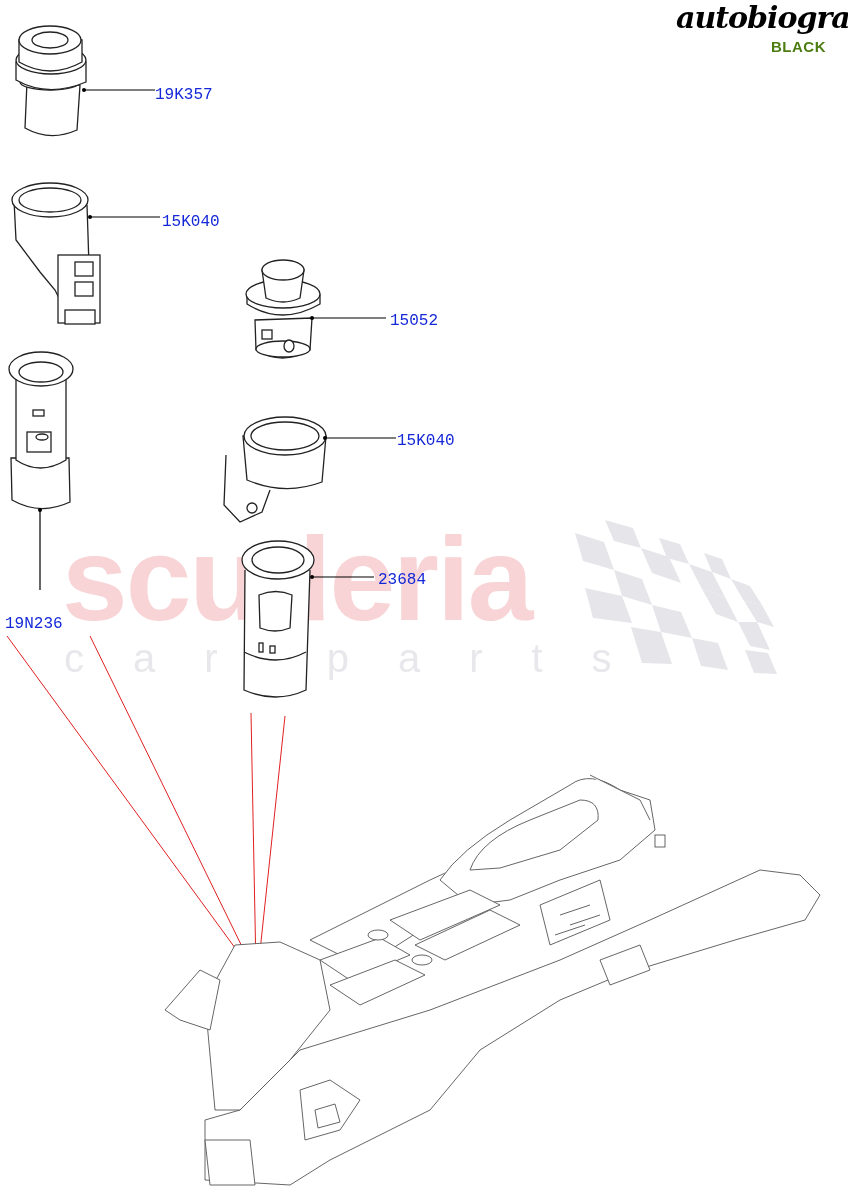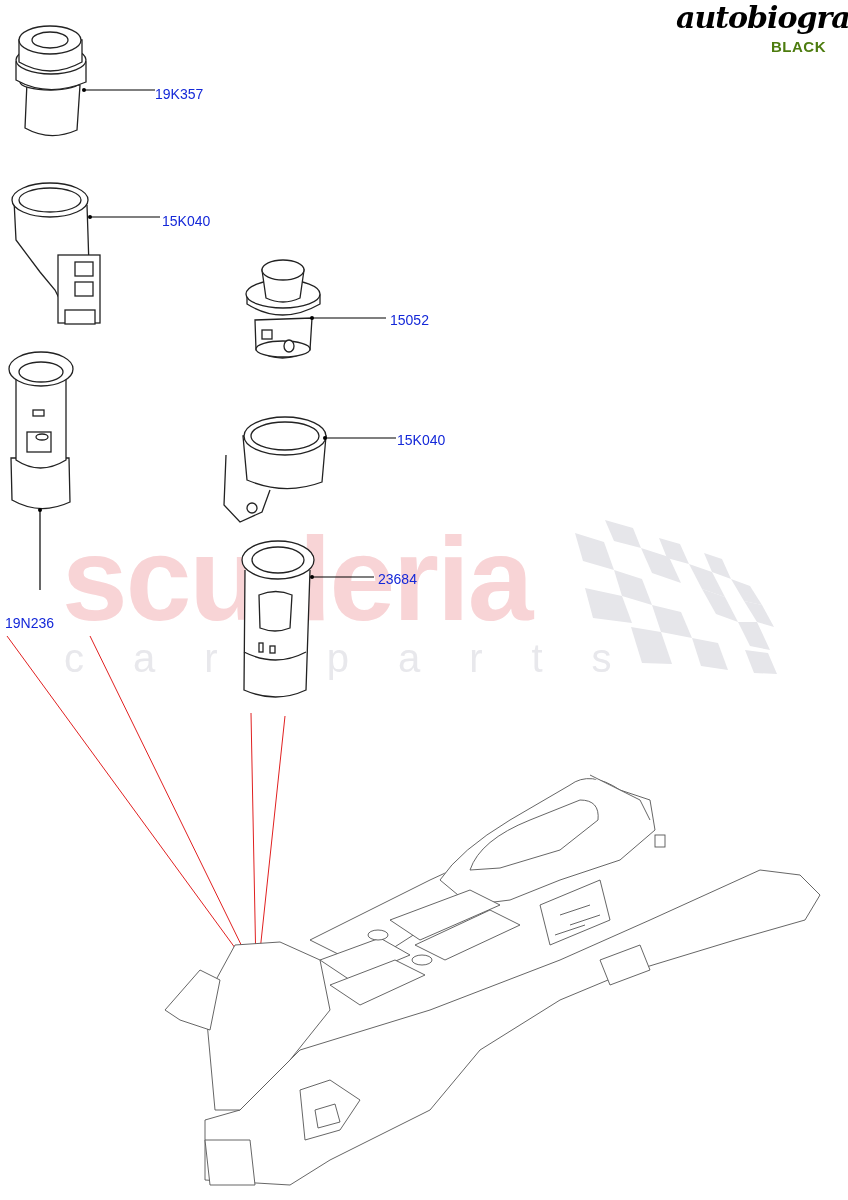--- a/index.html
+++ b/index.html
@@ -2,21 +2,21 @@
 <html><head>
 <meta charset="utf-8">
 <style>
   html, body { margin:0; padding:0; background:#ffffff; }
   body { width:848px; height:1200px; position:relative; overflow:hidden; font-family:"Liberation Sans", sans-serif; }
   .abs { position:absolute; }
   .wm-scuderia { left:62px; top:520px; font-size:118px; font-weight:bold; color:#f8d4d6; letter-spacing:-2px; line-height:1; font-family:"Liberation Sans", sans-serif; }
   .wm-carparts { left:64px; top:638px; font-size:40px; color:#e8e8ec; letter-spacing:49px; line-height:1; font-family:"Liberation Sans", sans-serif;text-align:right; }
   .brand-script { left:676px; top:0px; font-size:30px; font-style:italic; font-weight:bold; color:#000; font-family:"DejaVu Serif", serif; letter-spacing:-1px; }
   .brand-sub { left:755px; top:38px; font-size:15px; font-weight:bold; color:#4d7c0f; letter-spacing:0.5px;margin-left:16px; }
-  .callout { font-size:14px; color:#1428d8; line-height:1; }
+  .callout { font-size:16px; color:#1428d8; line-height:1;font-family:Liberation Mono, monospace; }
   svg { position:absolute; left:0; top:0; }
 </style>
 </head>
 <body>
 
 <div class="abs wm-scuderia">scuderia</div>
 <div class="abs wm-carparts">car parts</div>
 
 <svg width="848" height="1200" viewBox="0 0 848 1200">
 

